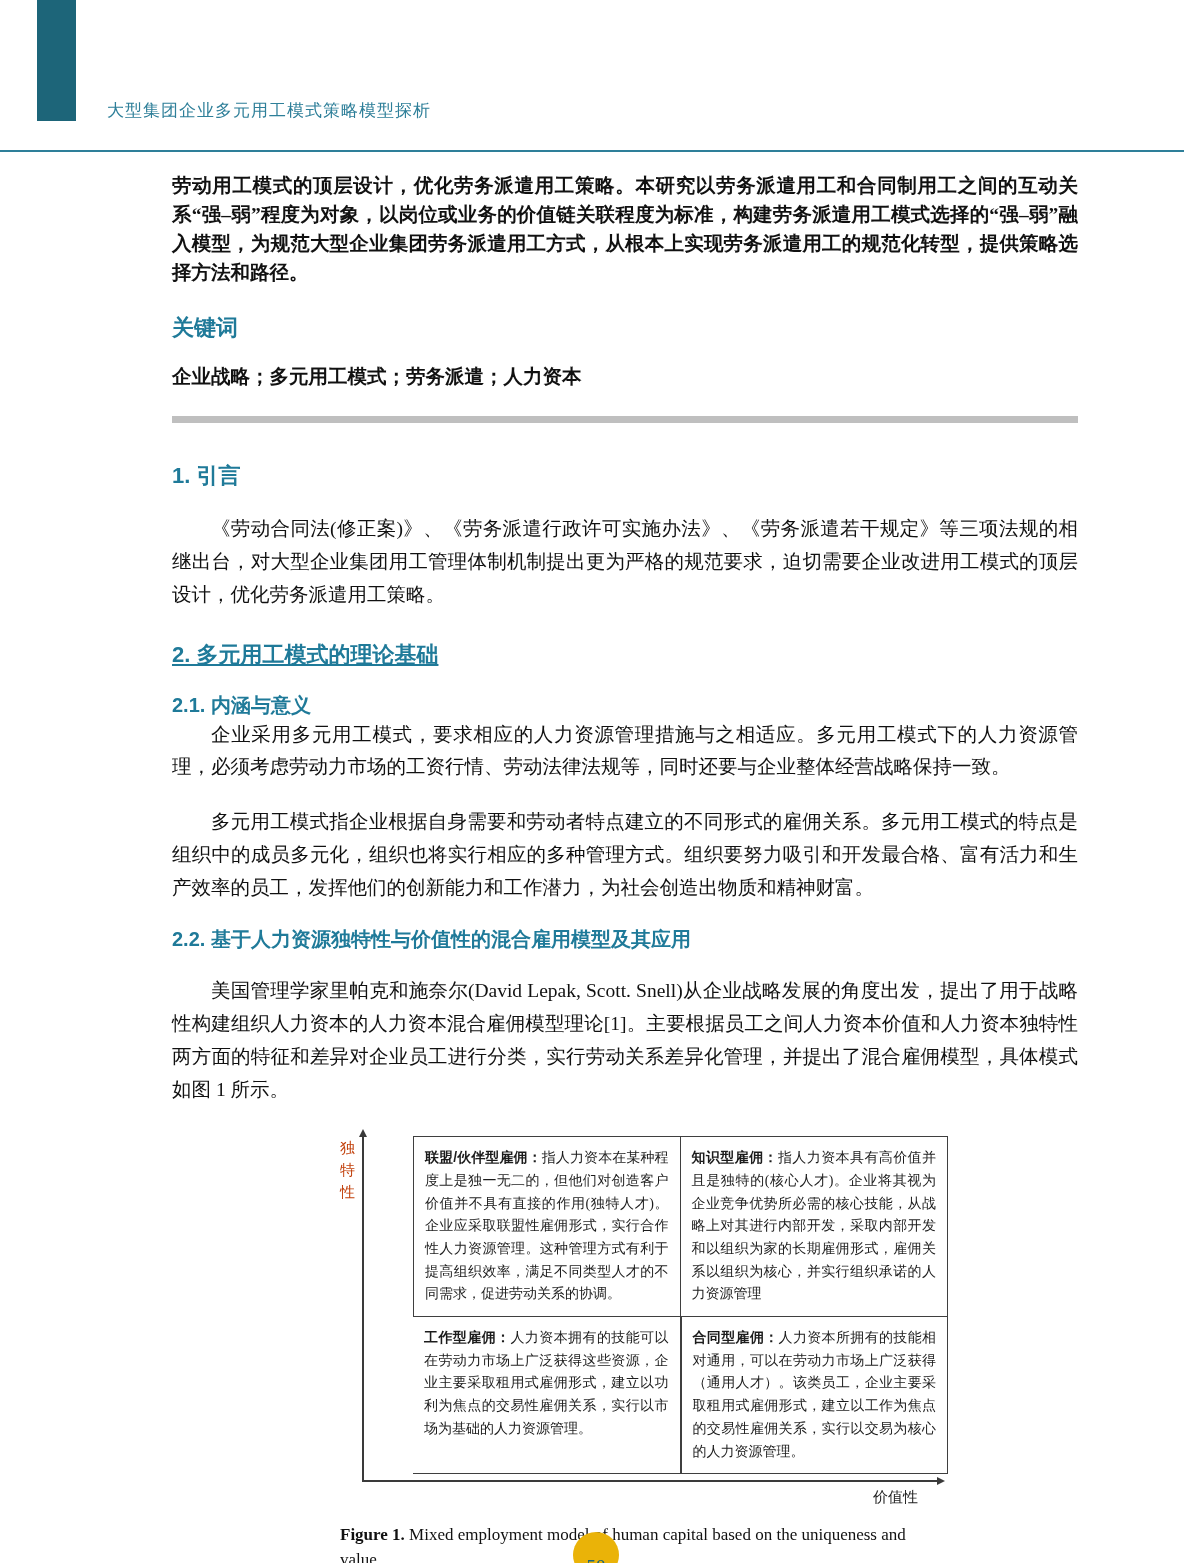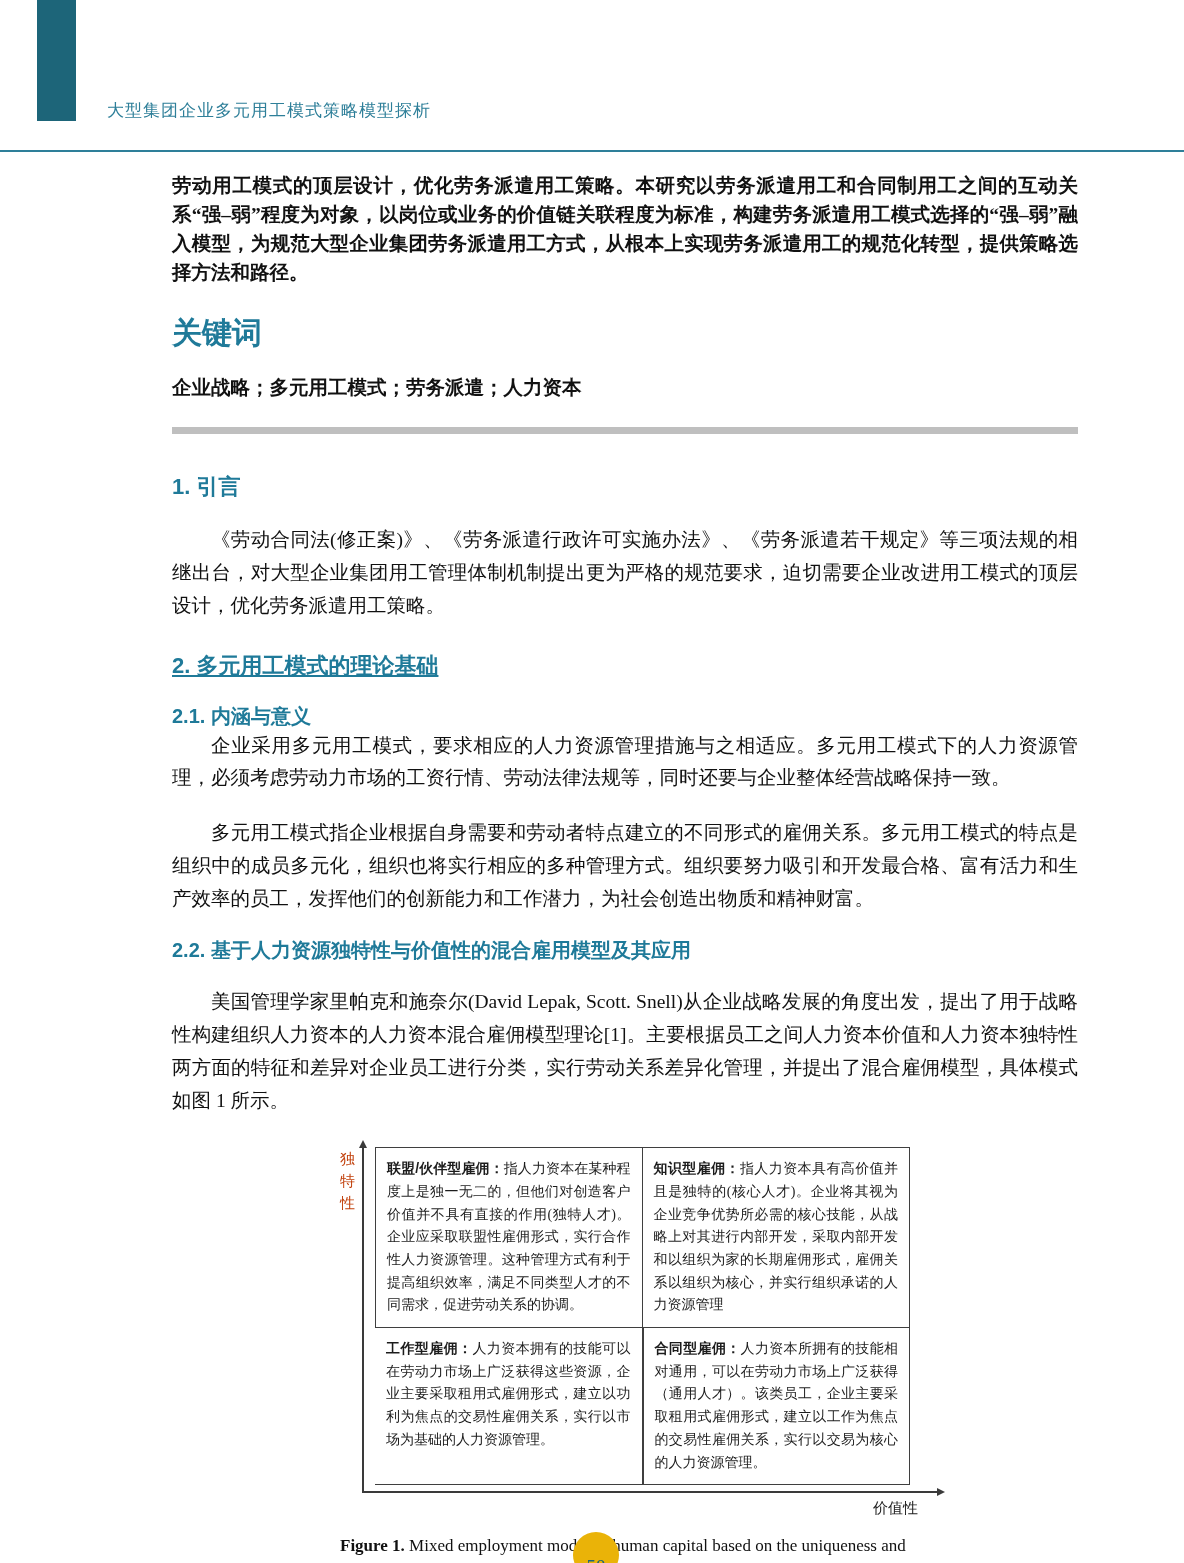--- a/index.html
+++ b/index.html
@@ -31,21 +31,21 @@
   .main {
     position:absolute; left:172px; top:172px; width:906px;
   }
   .abstract {
     font-weight:bold; font-size:19.5px; line-height:1.48; text-align:justify;
   }
   .h-teal {
     font-family:"Liberation Sans","DejaVu Sans",sans-serif;
     color:#1f7a99; font-weight:bold;
   }
-  .h-keywords { font-size:30px; margin-top:26px; }
+  .h-keywords { font-size:22px; margin-top:26px; }
   .keywords-line { font-weight:bold; font-size:19.5px; margin-top:20px; }
   .divider {
     height:7px; background:#bfbfbf; margin-top:26px; width:906px;
   }
   .h-sec { font-size:22px; margin-top:38px; }
   .h-sec2 { font-size:22px; margin-top:28px;text-decoration:underline; }
   .h-sub { font-size:20px; margin-top:22px; }
   .body-p {
     font-size:19.5px; line-height:1.68; text-align:justify;
     text-indent:2em; margin-top:22px;
@@ -64,21 +64,21 @@
   .fig-axis-v .arr-up {
     position:absolute; left:-3px; top:-7px; width:0; height:0;
     border-left:4px solid transparent; border-right:4px solid transparent;
     border-bottom:8px solid #3a3a3a;
   }
   .fig-axis-v::after {
     content:""; position:absolute; left:0; top:100%; width:2px; height:8px;
     background:#3a3a3a;
   }
   .fig-matrix {
-    display:grid; grid-template-columns:1fr 1fr; width:535px;
+    display:grid; grid-template-columns:1fr 1fr; width:535px;margin-left:38px;
   }
   .fig-cell {
     border:1px solid #3f3f3f; padding:9px 11px 10px;
     font-size:14px; line-height:1.62; text-align:justify; color:#1c1c1c;
   }
   .fig-cell.c-tr { border-left:0; }
   .fig-cell.c-bl { border-top:0; }
   .fig-cell.c-br { border-left:0; border-top:0; }
   .q-title { font-weight:bold; font-family:"Liberation Sans","DejaVu Sans",sans-serif; }
   .fig-axis-h {

